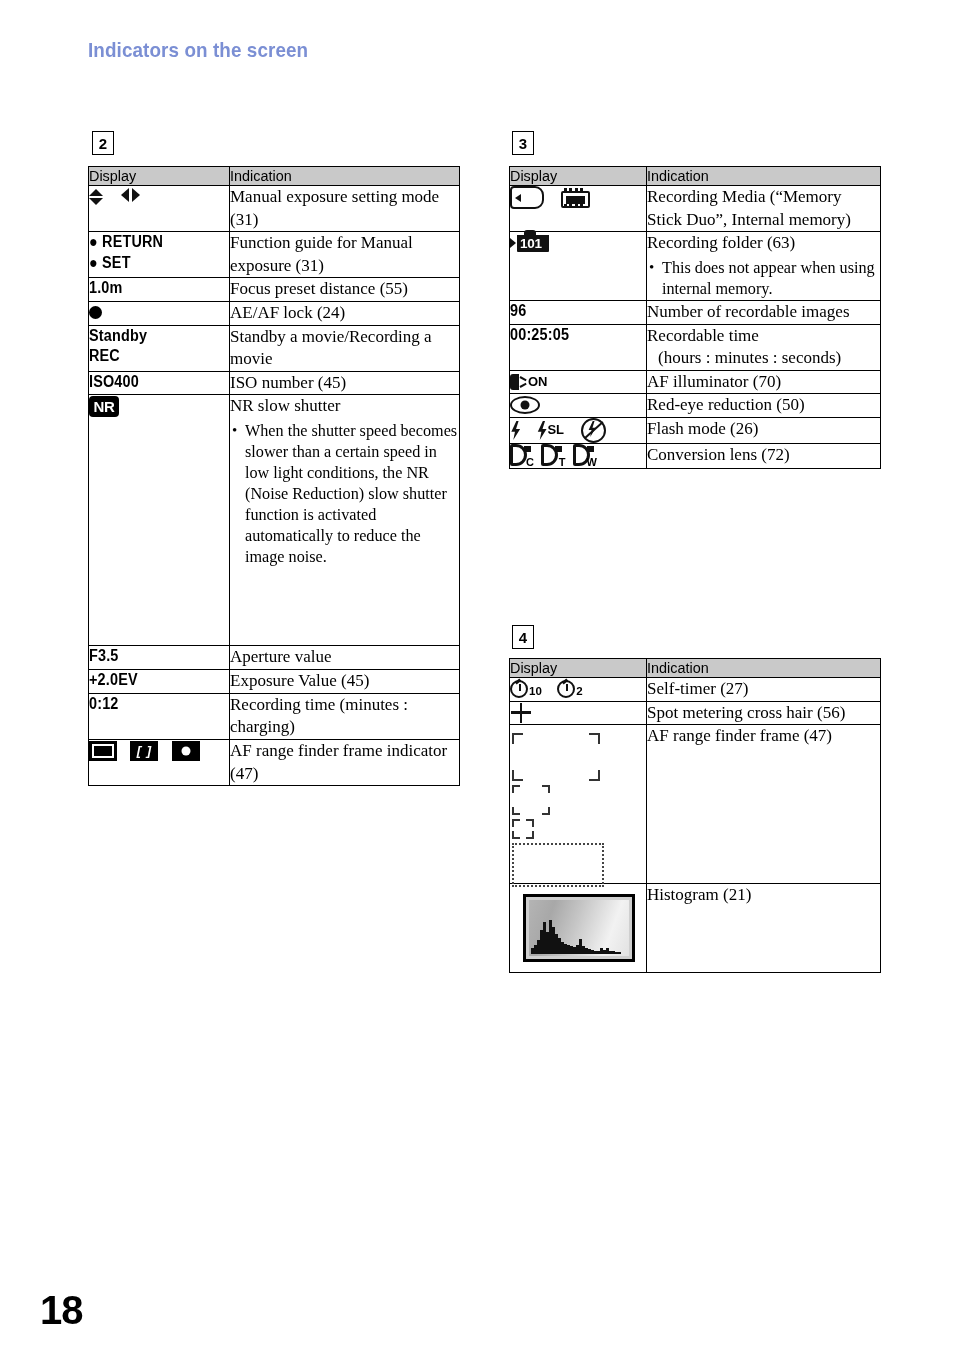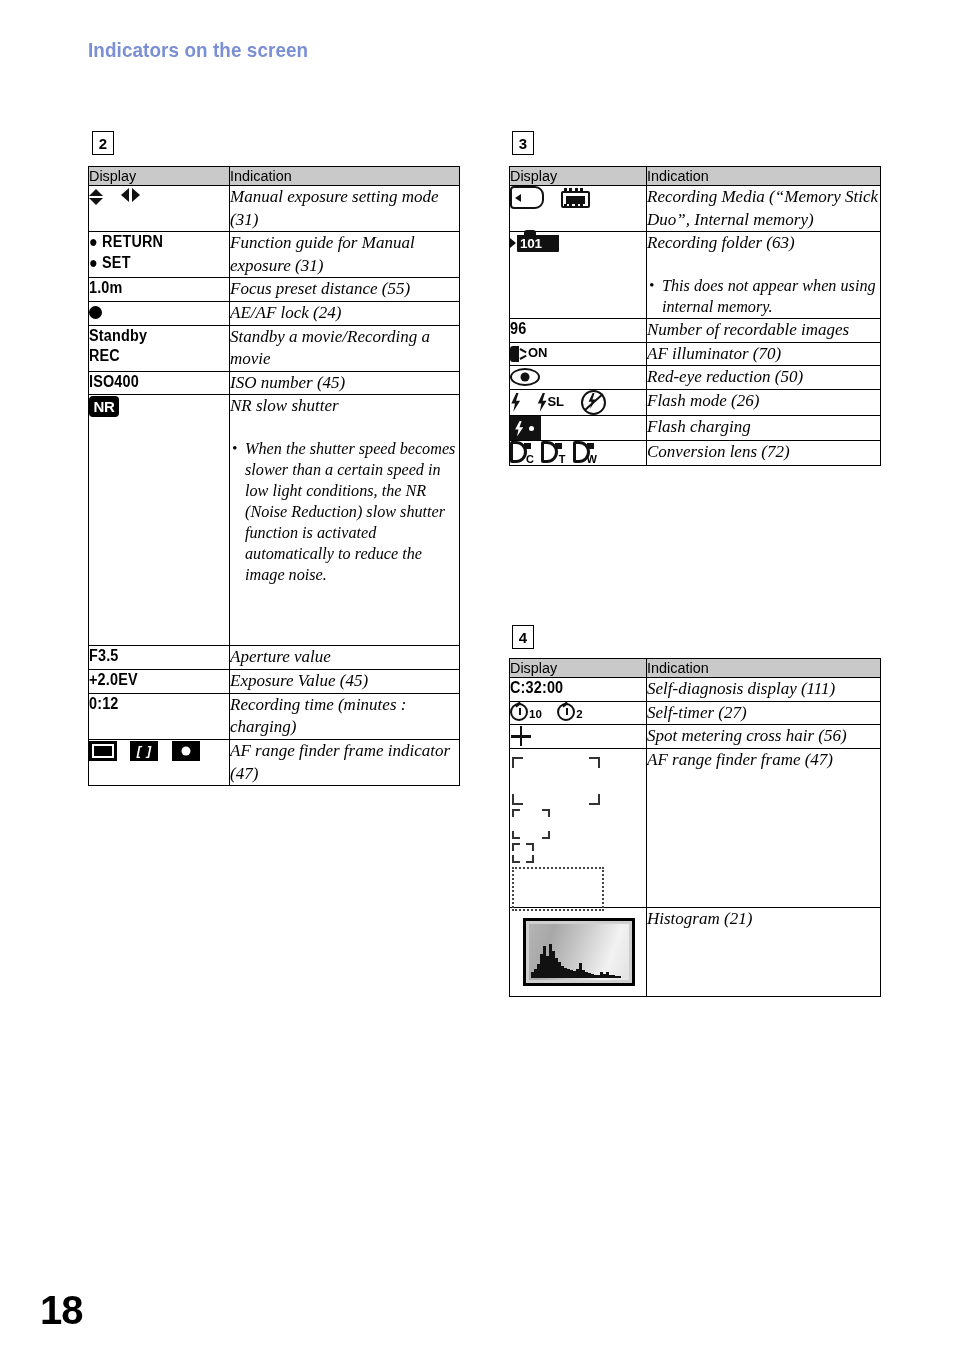--- a/index.html
+++ b/index.html
@@ -57,25 +57,24 @@
     font-weight:bold;font-size:16px;color:#000;
     padding:6px 4px 6px 9px;
     line-height:1.28;
   }
   td.disp .tx{display:inline-block;transform:scaleX(.9);transform-origin:left center;letter-spacing:.2px;}
   td.ind-txt{
     font-family:"Liberation Serif", serif;
     font-size:17px;color:#000;
     padding:5px 6px 5px 9px;
     line-height:1.33;
-    font-style:italic;
   }
   td.ind-txt .bul{
     display:block;position:relative;
-    padding-left:15px;margin-top:21px;
+    padding-left:15px;margin-top:3px;
     font-size:16.2px;line-height:1.30;
   }
   td.ind-txt .bul:before{
     content:"\2022";position:absolute;left:2px;top:0;font-size:15px;
   }
   .ind2{display:block;padding-left:11px;}
 
   .tri{width:0;height:0;display:block;}
   .tri-up{border-left:7px solid transparent;border-right:7px solid transparent;border-bottom:7.5px solid #111;}
   .tri-dn{border-left:7px solid transparent;border-right:7px solid transparent;border-top:7.5px solid #111;margin-top:2.5px;}
@@ -117,21 +116,21 @@
   .chip .body{position:absolute;left:0;top:3.5px;width:25px;height:13px;border:2.4px solid #111;border-radius:2px;}
   .chip .body:after{content:"";position:absolute;left:3px;top:2.5px;right:3px;bottom:2.5px;background:#111;}
   .chip .pin{position:absolute;width:2.4px;height:4px;background:#111;}
 
   
   .fold{display:inline-block;position:relative;vertical-align:middle;height:21px;}
   .fold .arw{display:inline-block;vertical-align:middle;
     border-top:5px solid transparent;border-bottom:5px solid transparent;border-left:6px solid #111;margin-right:1px;}
   .fold .bx{display:inline-block;vertical-align:middle;background:#111;color:#fff;
     font-family:"Liberation Sans",sans-serif;font-weight:bold;font-size:13.5px;
-    padding:2px 17px 2px 3px;line-height:1;position:relative;border-radius:0 0 1px 1px;letter-spacing:-.2px;}
+    padding:2px 7px 2px 3px;line-height:1;position:relative;border-radius:0 0 1px 1px;letter-spacing:-.2px;}
   .fold .tab{position:absolute;left:7px;top:-5px;width:12px;height:6px;background:#111;border-radius:3px 3px 0 0;}
 
   
   .afill{display:inline-block;vertical-align:middle;position:relative;height:21px;}
   .afill .flag{display:inline-block;width:9px;height:16px;background:#111;border-radius:3px 0 0 3px;vertical-align:middle;position:relative;}
   .afill .r1,.afill .r2{position:absolute;background:#111;height:2px;width:7px;left:10px;}
   .afill .r1{top:2px;transform:rotate(28deg);transform-origin:left center;}
   .afill .r2{bottom:2px;transform:rotate(-28deg);transform-origin:left center;}
   .afill .on{font-family:"Liberation Sans",sans-serif;font-weight:bold;font-size:13px;vertical-align:middle;margin-left:9px;}
 
@@ -342,20 +341,27 @@
           <span>Recording folder (63)</span>
           <span class="bul">This does not appear when using internal memory.</span>
         </td>
       </tr>
 
       <tr>
         <td class="disp"><span class="tx">96</span></td>
         <td class="ind-txt">Number of recordable images</td>
       </tr>
 
+      <tr>
+        <td class="disp"><span class="tx">00:25:05</span></td>
+        <td class="ind-txt">
+          <span>Recordable time</span>
+          <span class="ind2">(hours : minutes : seconds)</span>
+        </td>
+      </tr>
 
       <tr>
         <td class="disp">
           <span class="afill">
             <span class="flag"><i class="r1"></i><i class="r2"></i></span><span class="on">ON</span>
           </span>
         </td>
         <td class="ind-txt">AF illuminator (70)</td>
       </tr>
 
@@ -372,26 +378,20 @@
           <span style="display:inline-block;margin-left:11px">
             <span class="bolt"></span><span class="sl">SL</span>
           </span>
           <span class="noflash" style="margin-left:12px">
             <i class="b"></i><i class="slash"></i>
           </span>
         </td>
         <td class="ind-txt">Flash mode (26)</td>
       </tr>
 
-      <tr>
-        <td class="disp">
-          <span class="charge"><i class="b"></i><i class="d"></i></span>
-        </td>
-        <td class="ind-txt">Flash charging</td>
-      </tr>
 
       <tr>
         <td class="disp">
           <span class="cl">
             <span class="d"></span><i class="nub"></i><span class="sub">C</span>
           </span>
           <span class="cl">
             <span class="d"></span><i class="nub"></i><span class="sub">T</span>
           </span>
           <span class="cl">
@@ -409,24 +409,20 @@
     <colgroup>
         <col style="width:137px">
         <col style="width:234px">
       </colgroup>
     <tbody>
       <tr class="thead">
         <td><span>Display</span></td>
         <td><span>Indication</span></td>
       </tr>
 
-      <tr>
-        <td class="disp"><span class="tx">C:32:00</span></td>
-        <td class="ind-txt">Self-diagnosis display (111)</td>
-      </tr>
 
       <tr>
         <td class="disp">
           <span class="st">
             <span class="ring"><i class="stem"></i></span><span class="sub">10</span>
           </span>
           <span class="st">
             <span class="ring"><i class="stem"></i></span><span class="sub">2</span>
           </span>
         </td>

